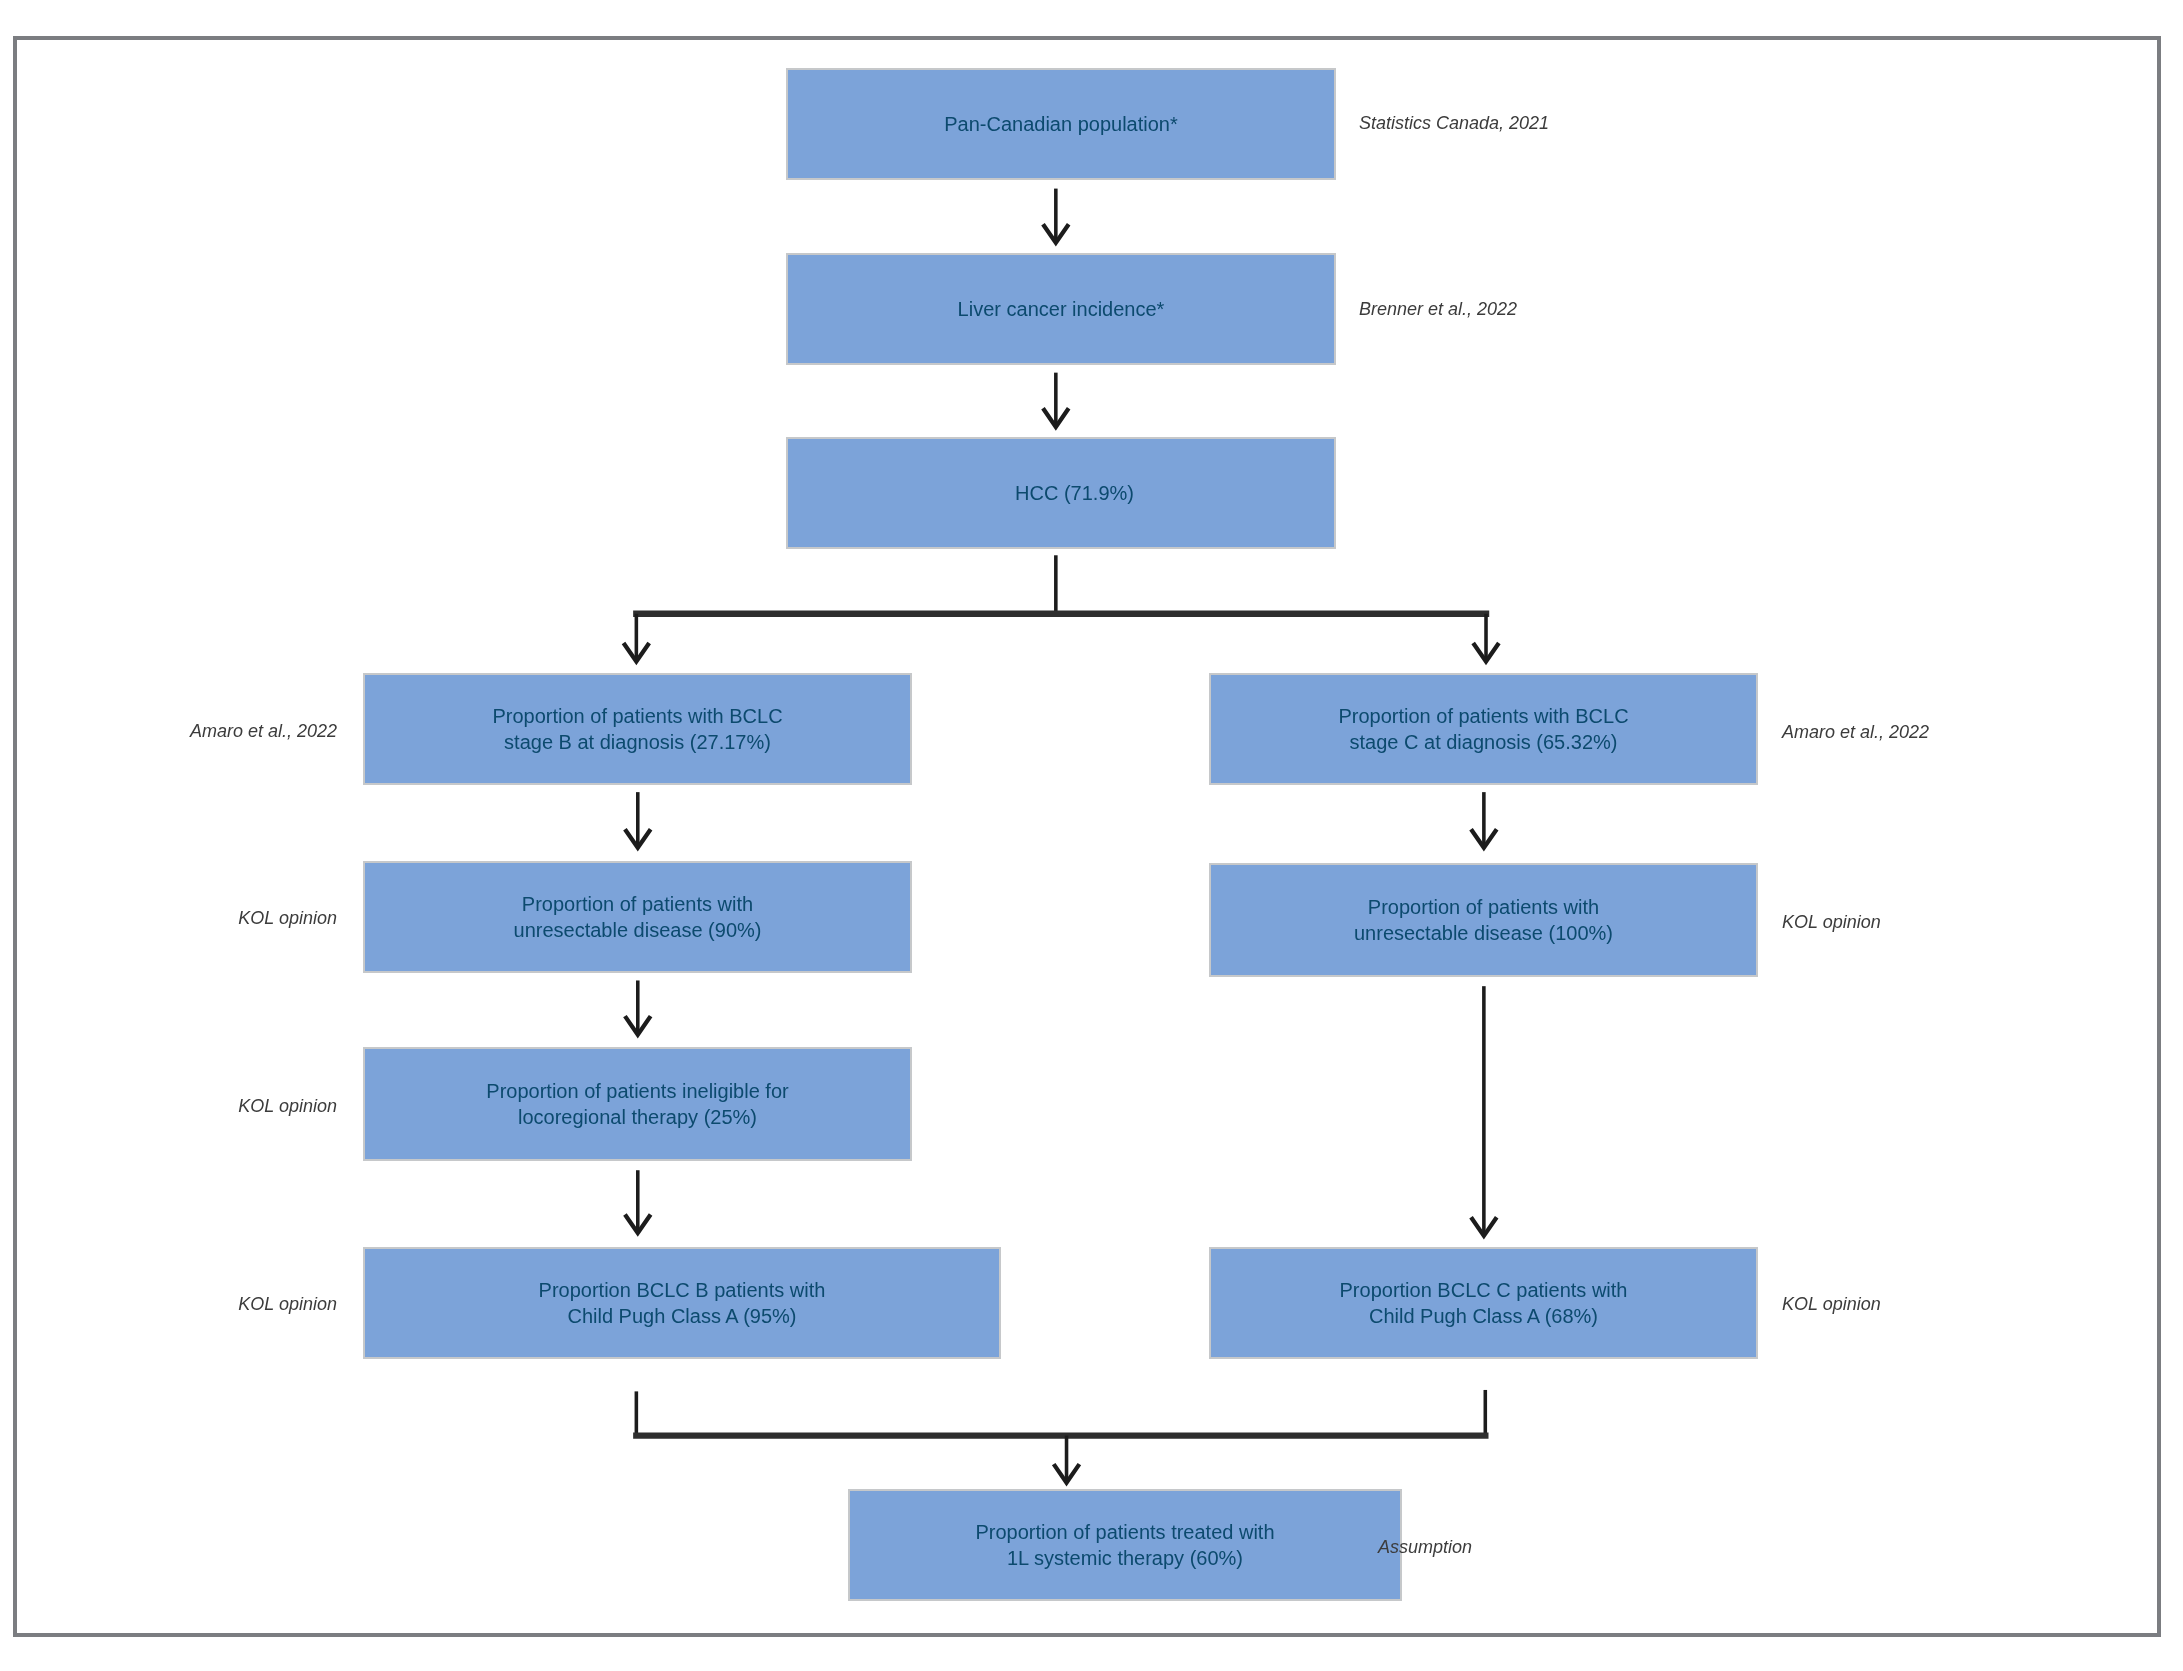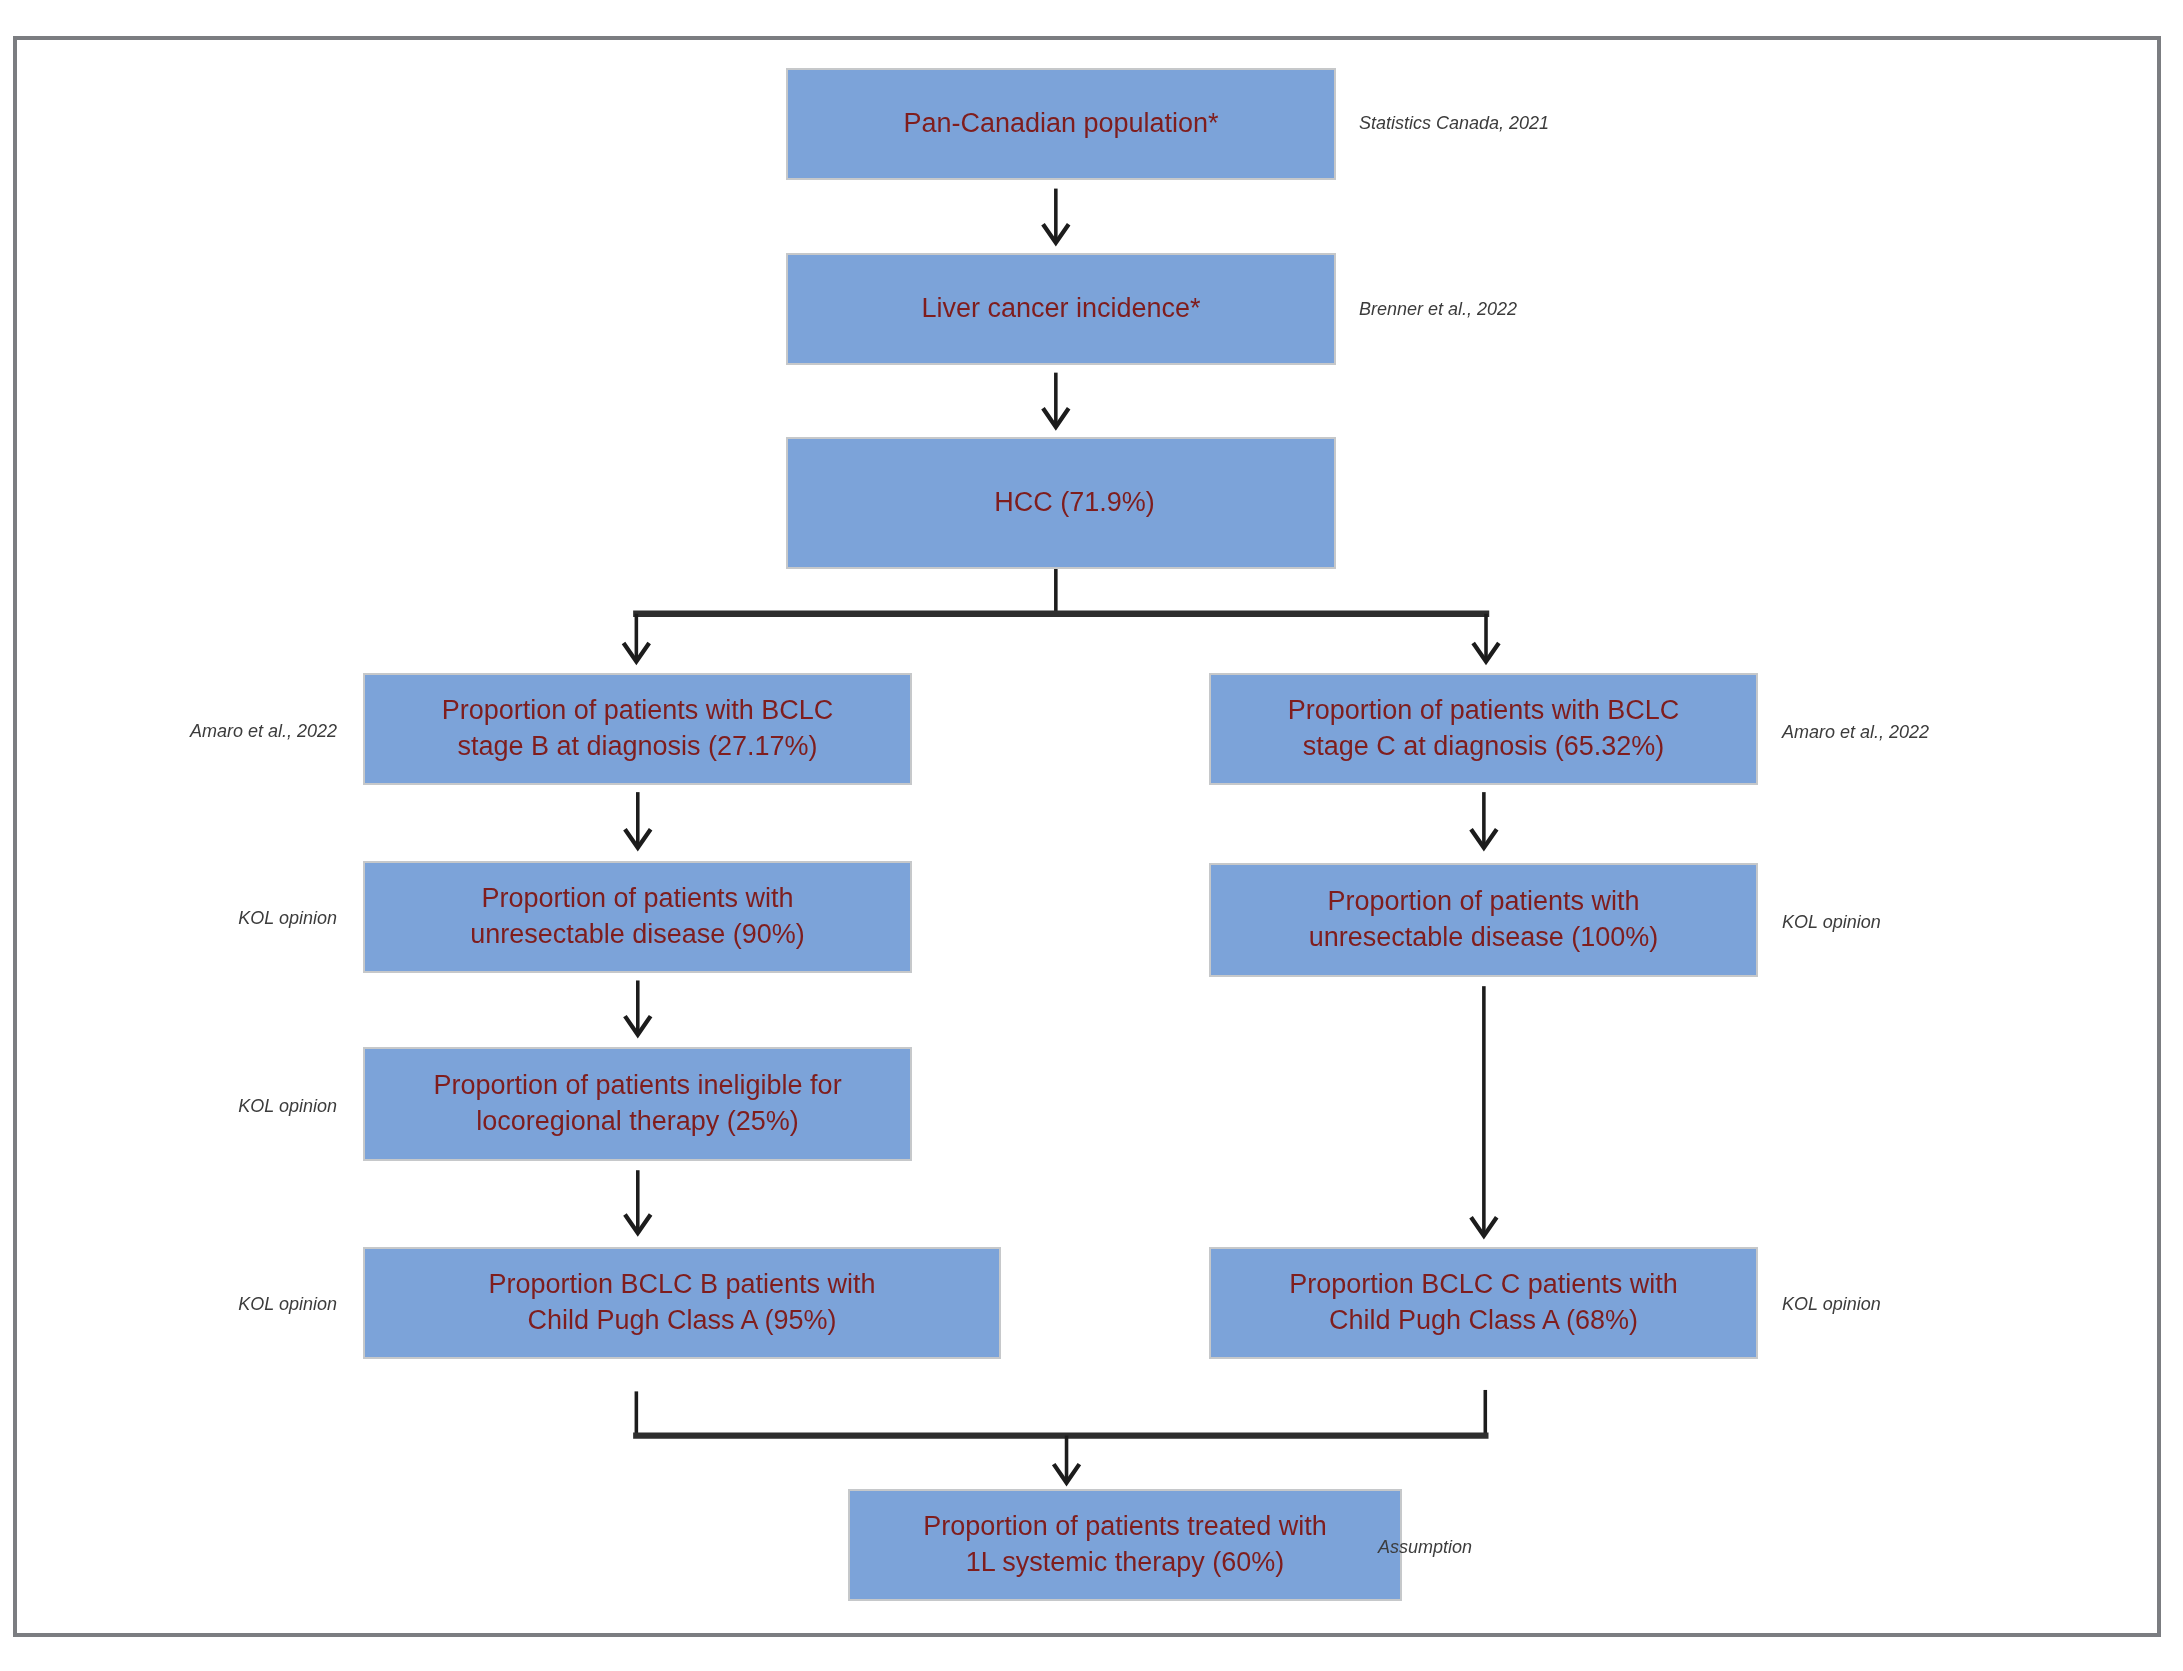--- a/index.html
+++ b/index.html
@@ -31,22 +31,22 @@
     top: 0;
     width: 2183px;
     height: 1672px;
     pointer-events: none;
   }
   .node {
     position: absolute;
     box-sizing: border-box;
     background: #7ca3d9;
     border: 2.9px solid #c6c8ca;
-    color: #7f1d1d;
-    font-size: 27px;
+    color: #0c4a6e;
+    font-size: 20px;
     line-height: 1.32;
     display: flex;
     align-items: center;
     justify-content: center;
     text-align: center;
     padding: 0 17px;
   }
   .node-label {
     white-space: pre-line;
   }
@@ -57,21 +57,21 @@
     font-size: 18px;
     white-space: nowrap;
     transform: translateY(-50%);
   }
   .annotation.right-aligned {
     text-align: right;
   }
   
   #node-pan-canadian { left: 786px; top: 68px;  width: 550px; height: 112px; }
   #node-liver-cancer { left: 786px; top: 253px; width: 550px; height: 112px; }
-  #node-hcc          { left: 786px; top: 437px; width: 550px; height: 132px; padding-left: 44px; }
+  #node-hcc          { left: 786px; top: 437px; width: 550px; height: 112px; padding-left: 44px; }
   
   #node-bclc-b        { left: 363px; top: 673px;  width: 549px; height: 112px; }
   #node-unresect-b    { left: 363px; top: 861px; width: 549px; height: 112px; }
   #node-locoregional  { left: 363px; top: 1047px; width: 549px; height: 114px; }
   #node-child-pugh-b  { left: 363px; top: 1247px; width: 638px; height: 112px; }
   
   #node-bclc-c        { left: 1209px; top: 673px;  width: 549px; height: 112px; }
   #node-unresect-c    { left: 1209px; top: 863px; width: 549px; height: 114px; }
   #node-child-pugh-c  { left: 1209px; top: 1247px; width: 549px; height: 112px; }
   

